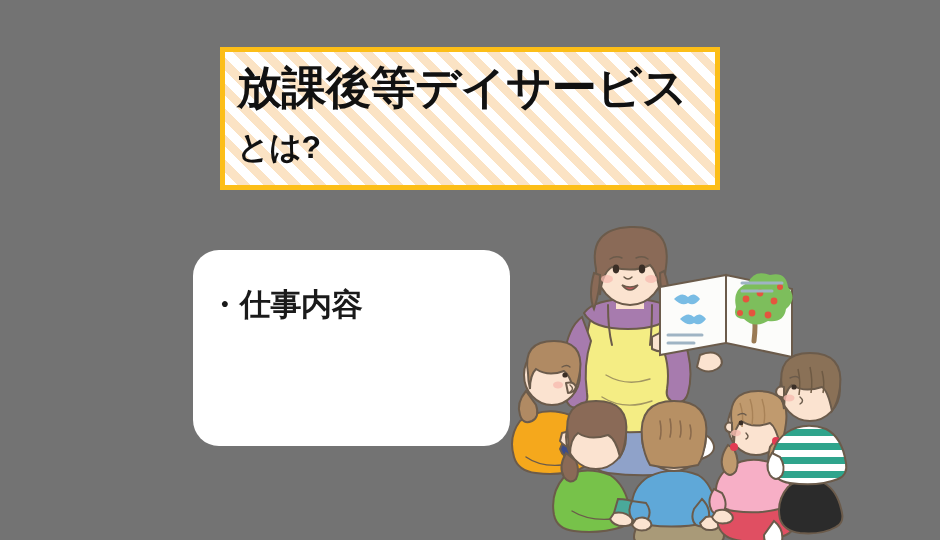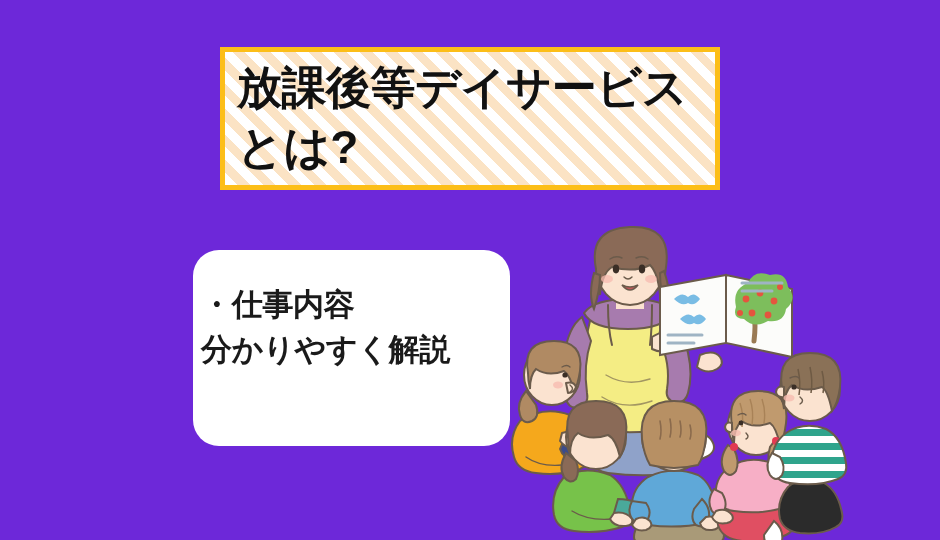--- a/index.html
+++ b/index.html
@@ -9,21 +9,21 @@
   body {
     width: 940px;
     height: 540px;
     overflow: hidden;
     font-family: "Liberation Sans", "DejaVu Sans", sans-serif;
   }
   #slide {
     position: relative;
     width: 940px;
     height: 540px;
-    background: #6d28d9;
+    background: #737373;
     overflow: hidden;
   }
 
   
   #title-banner {
     position: absolute;
     left: 220px;
     top: 47px;
     width: 500px;
     height: 143px;
@@ -43,35 +43,35 @@
     color: #111111;
     font-weight: bold;
     letter-spacing: -0.5px;
     white-space: nowrap;
   }
   #title-line-1 {
     font-size: 45px;
     line-height: 60px;
   }
   #title-line-2 {
-    font-size: 46px;
+    font-size: 32px;
     line-height: 58px;
   }
 
   
   #bullet-card {
     position: absolute;
     left: 193px;
     top: 250px;
     width: 317px;
     height: 196px;
     background: #ffffff;
     border-radius: 26px;
     box-sizing: border-box;
-    padding: 32px 0 0 4px;
+    padding: 32px 0 0 12px;
   }
   .bullet-line {
     color: #1a1a1a;
     font-size: 31px;
     line-height: 45px;
     font-weight: 600;
     white-space: nowrap;
     letter-spacing: -0.3px;
   }
   .bullet-line.indent-0 { padding-left: 4px; }
@@ -92,21 +92,20 @@
 
 <div id="slide">
 
   <div id="title-banner">
     <div class="title-line" id="title-line-1">放課後等デイサービス</div>
     <div class="title-line" id="title-line-2">とは?</div>
   </div>
 
   <div id="bullet-card">
     <div class="bullet-line indent-1">・仕事内容</div>
-    <div class="bullet-line indent-0">分かりやすく解説</div>
   </div>
 
   <div id="illustration">
     <svg width="430" height="315" viewBox="0 0 430 315" xmlns="http://www.w3.org/2000/svg">
       <defs>
         <style>
           .ln { fill:none; stroke:#6B5B4B; stroke-width:2; stroke-linecap:round; stroke-linejoin:round; }
           .ln-thin { fill:none; stroke:#6B5B4B; stroke-width:1.4; stroke-linecap:round; stroke-linejoin:round; }
           .skin { fill:#FBE3D0; }
           .skinln { fill:#FBE3D0; stroke:#6B5B4B; stroke-width:2; stroke-linejoin:round; }

